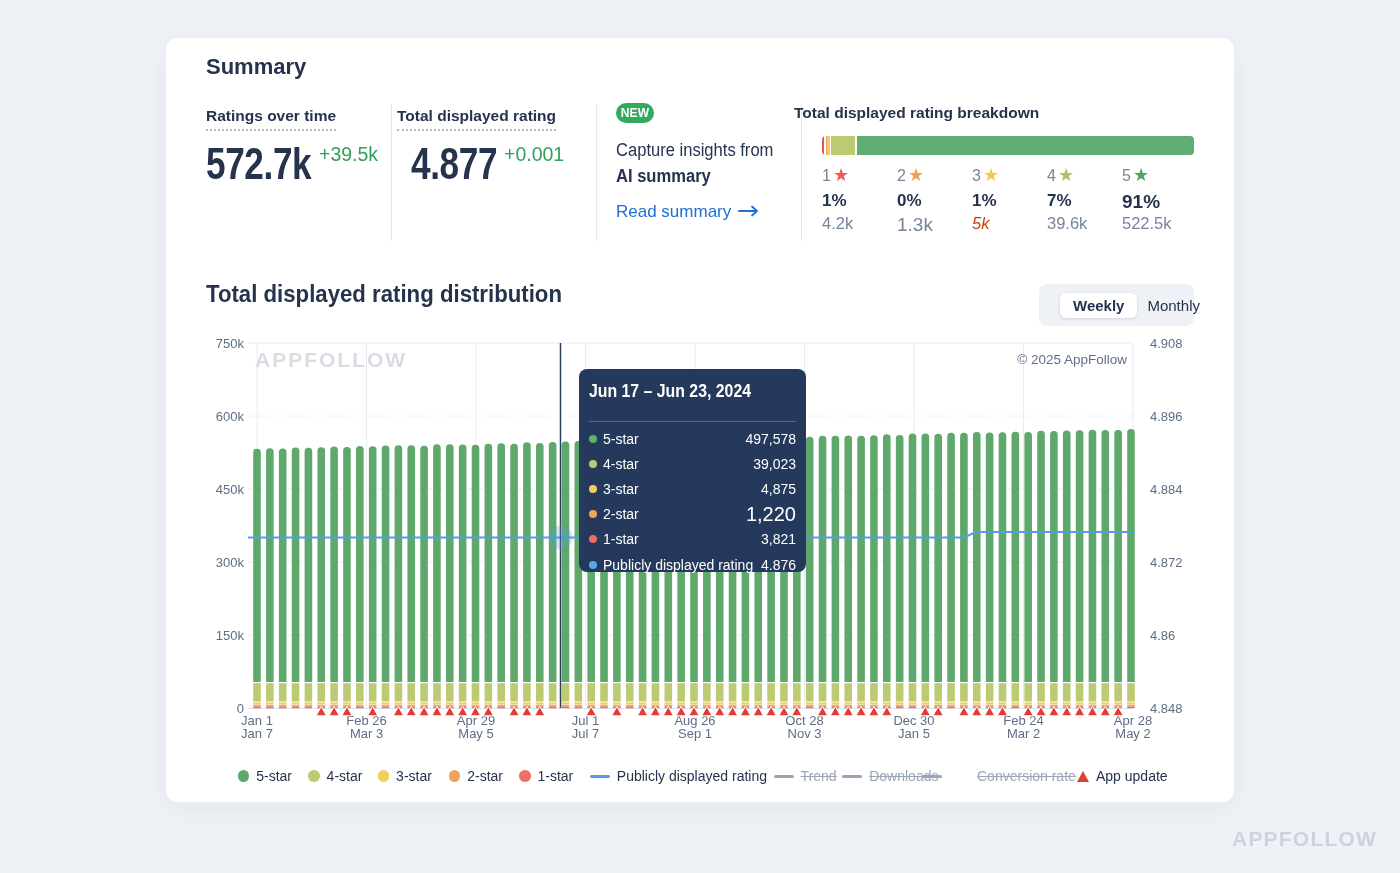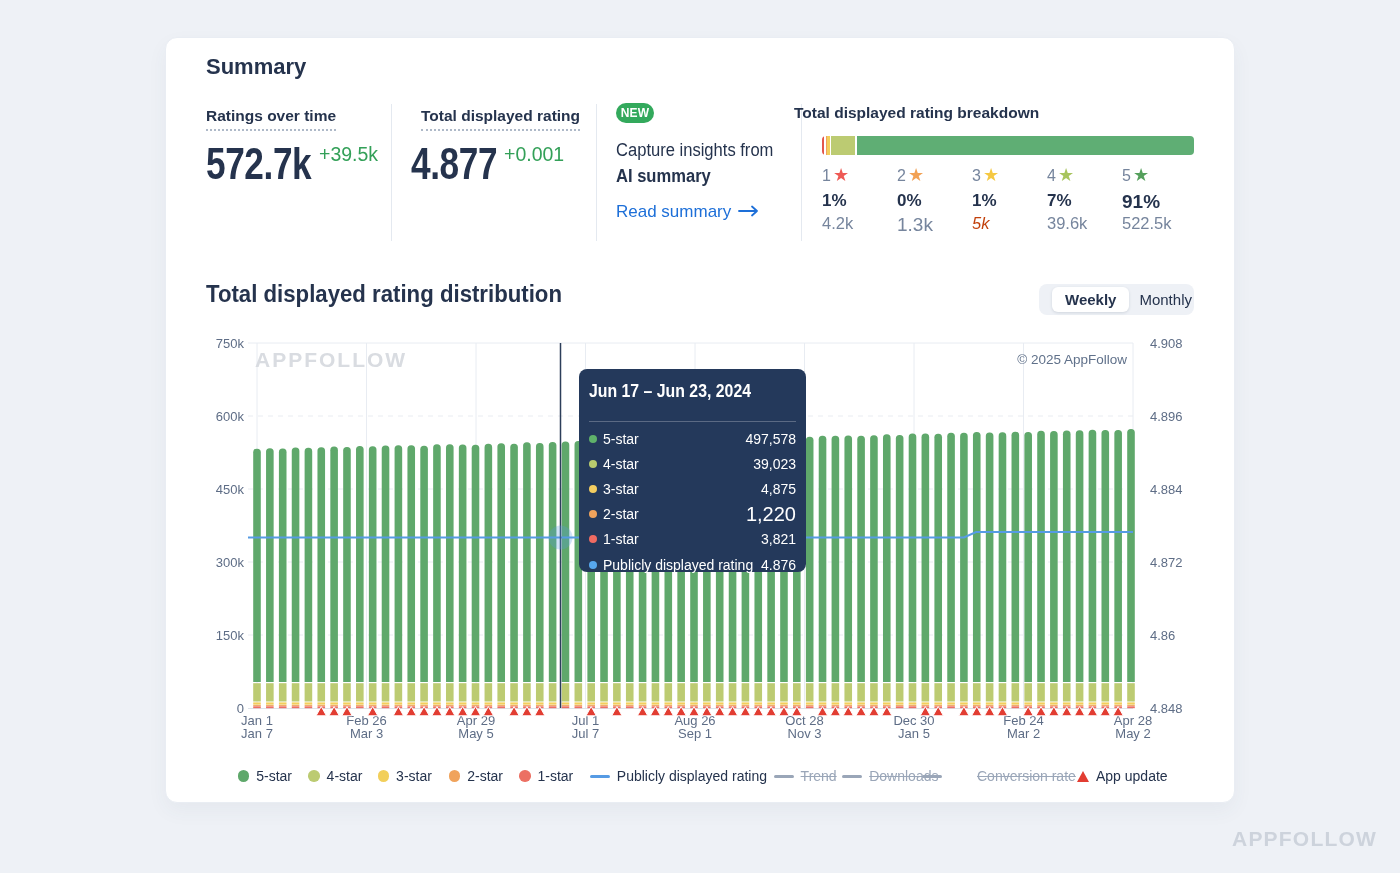--- a/index.html
+++ b/index.html
@@ -21,21 +21,21 @@
   <div class="abs navy" style="left:40px; top:16px; font-size:22px; font-weight:bold;">Summary</div>
 
   <div class="vline" style="left:225px;"></div>
   <div class="vline" style="left:430px;"></div>
   <div class="vline" style="left:635px;"></div>
 
   <div class="abs" style="left:40px; top:69px;"><span class="hdr dotted">Ratings over time</span></div>
   <div class="abs bignum" style="left:40px; top:101px;">572.7k</div>
   <div class="abs delta" style="left:153px; top:105px;">+39.5k</div>
 
-  <div class="abs" style="left:255px; top:69px;"><span class="hdr dotted">Total displayed rating</span></div>
+  <div class="abs" style="left:231px; top:69px;"><span class="hdr dotted">Total displayed rating</span></div>
   <div class="abs bignum" style="left:245px; top:101px;">4.877</div>
   <div class="abs delta" style="left:338px; top:105px;">+0.001</div>
 
   <div class="abs" style="left:450px; top:65px; background:#33A95C; color:#fff; font-size:12px; font-weight:bold; border-radius:10px; width:38px; height:20px; line-height:20px; text-align:center; letter-spacing:0.2px;">NEW</div>
   <div class="abs navy" style="left:450px; top:100px; font-size:18px; line-height:25.5px; transform:scaleX(0.92); transform-origin:0 0; white-space:nowrap;">Capture insights from<br><b>AI summary</b></div>
   <div class="abs" style="left:450px; top:164px; font-size:17px; color:#1D6FD8;">Read summary <svg width="21" height="12" viewBox="0 0 21 12" style="margin-left:2px;">
         <path d="M1 6 H19 M14 1.5 L19 6 L14 10.5" stroke="#1D6FD8" stroke-width="1.8" fill="none" stroke-linecap="round" stroke-linejoin="round"></path>
       </svg></div>
 
   <div class="abs hdr" style="left:628px; top:66px;">Total displayed rating breakdown</div>
@@ -52,21 +52,21 @@
 <div class="abs" style="left:806px; top:153px; font-size:17px; font-weight:bold; color:#25334D;">1%</div>
 <div class="abs" style="left:806px; top:176px; font-size:16.5px; color:#c2410c;font-style:italic;">5k</div>
 <div class="abs" style="left:881px; top:126px; font-size:16px; color:#76859D;">4<span style="color:#A8C45E; font-size:18px; margin-left:2px;">★</span></div>
 <div class="abs" style="left:881px; top:153px; font-size:17px; font-weight:bold; color:#25334D;">7%</div>
 <div class="abs" style="left:881px; top:176px; font-size:16.5px; color:#76859D;">39.6k</div>
 <div class="abs" style="left:956px; top:126px; font-size:16px; color:#76859D;">5<span style="color:#55A05C; font-size:18px; margin-left:2px;">★</span></div>
 <div class="abs" style="left:956px; top:153px; font-size:19px; font-weight:bold; color:#25334D;">91%</div>
 <div class="abs" style="left:956px; top:176px; font-size:16.5px; color:#76859D;">522.5k</div>
 
   <div class="abs navy" style="left:40px; top:243px; font-size:23px; font-weight:bold; transform:scaleX(0.965); transform-origin:0 0;">Total displayed rating distribution</div>
-  <div class="abs" style="left:873px; top:246px; width:155px; height:31px; background:#EEF1F6; border-radius:8px; display:flex; align-items:center; padding:13px;">
+  <div class="abs" style="left:873px; top:246px; width:155px; height:31px; background:#EEF1F6; border-radius:8px; display:flex; align-items:center; padding:21px;">
     <div style="background:#fff; border-radius:6px; height:25px; line-height:25px; padding:0 13px; font-size:15px; font-weight:bold; color:#25334D; box-shadow:0 1px 3px rgba(40,60,90,0.15);">Weekly</div>
     <div style="height:25px; line-height:25px; padding:0 10px; font-size:15px; color:#25334D;">Monthly</div>
   </div>
 
   <div class="abs" style="left:0; top:728px; width:1070px; font-size:14px; color:#25334D; height:20px;">
 <span class="li" style="position:absolute; left:71.7px; top:0; height:20px;"><span class="dot" style="background:#5FA86B;"></span>5-star</span>
 <span class="li" style="position:absolute; left:142.1px; top:0; height:20px;"><span class="dot" style="background:#BCCB72;"></span>4-star</span>
 <span class="li" style="position:absolute; left:211.6px; top:0; height:20px;"><span class="dot" style="background:#F2CF5B;"></span>3-star</span>
 <span class="li" style="position:absolute; left:282.7px; top:0; height:20px;"><span class="dot" style="background:#F0A35C;"></span>2-star</span>
 <span class="li" style="position:absolute; left:353.0px; top:0; height:20px;"><span class="dot" style="background:#EC7063;"></span>1-star</span>

